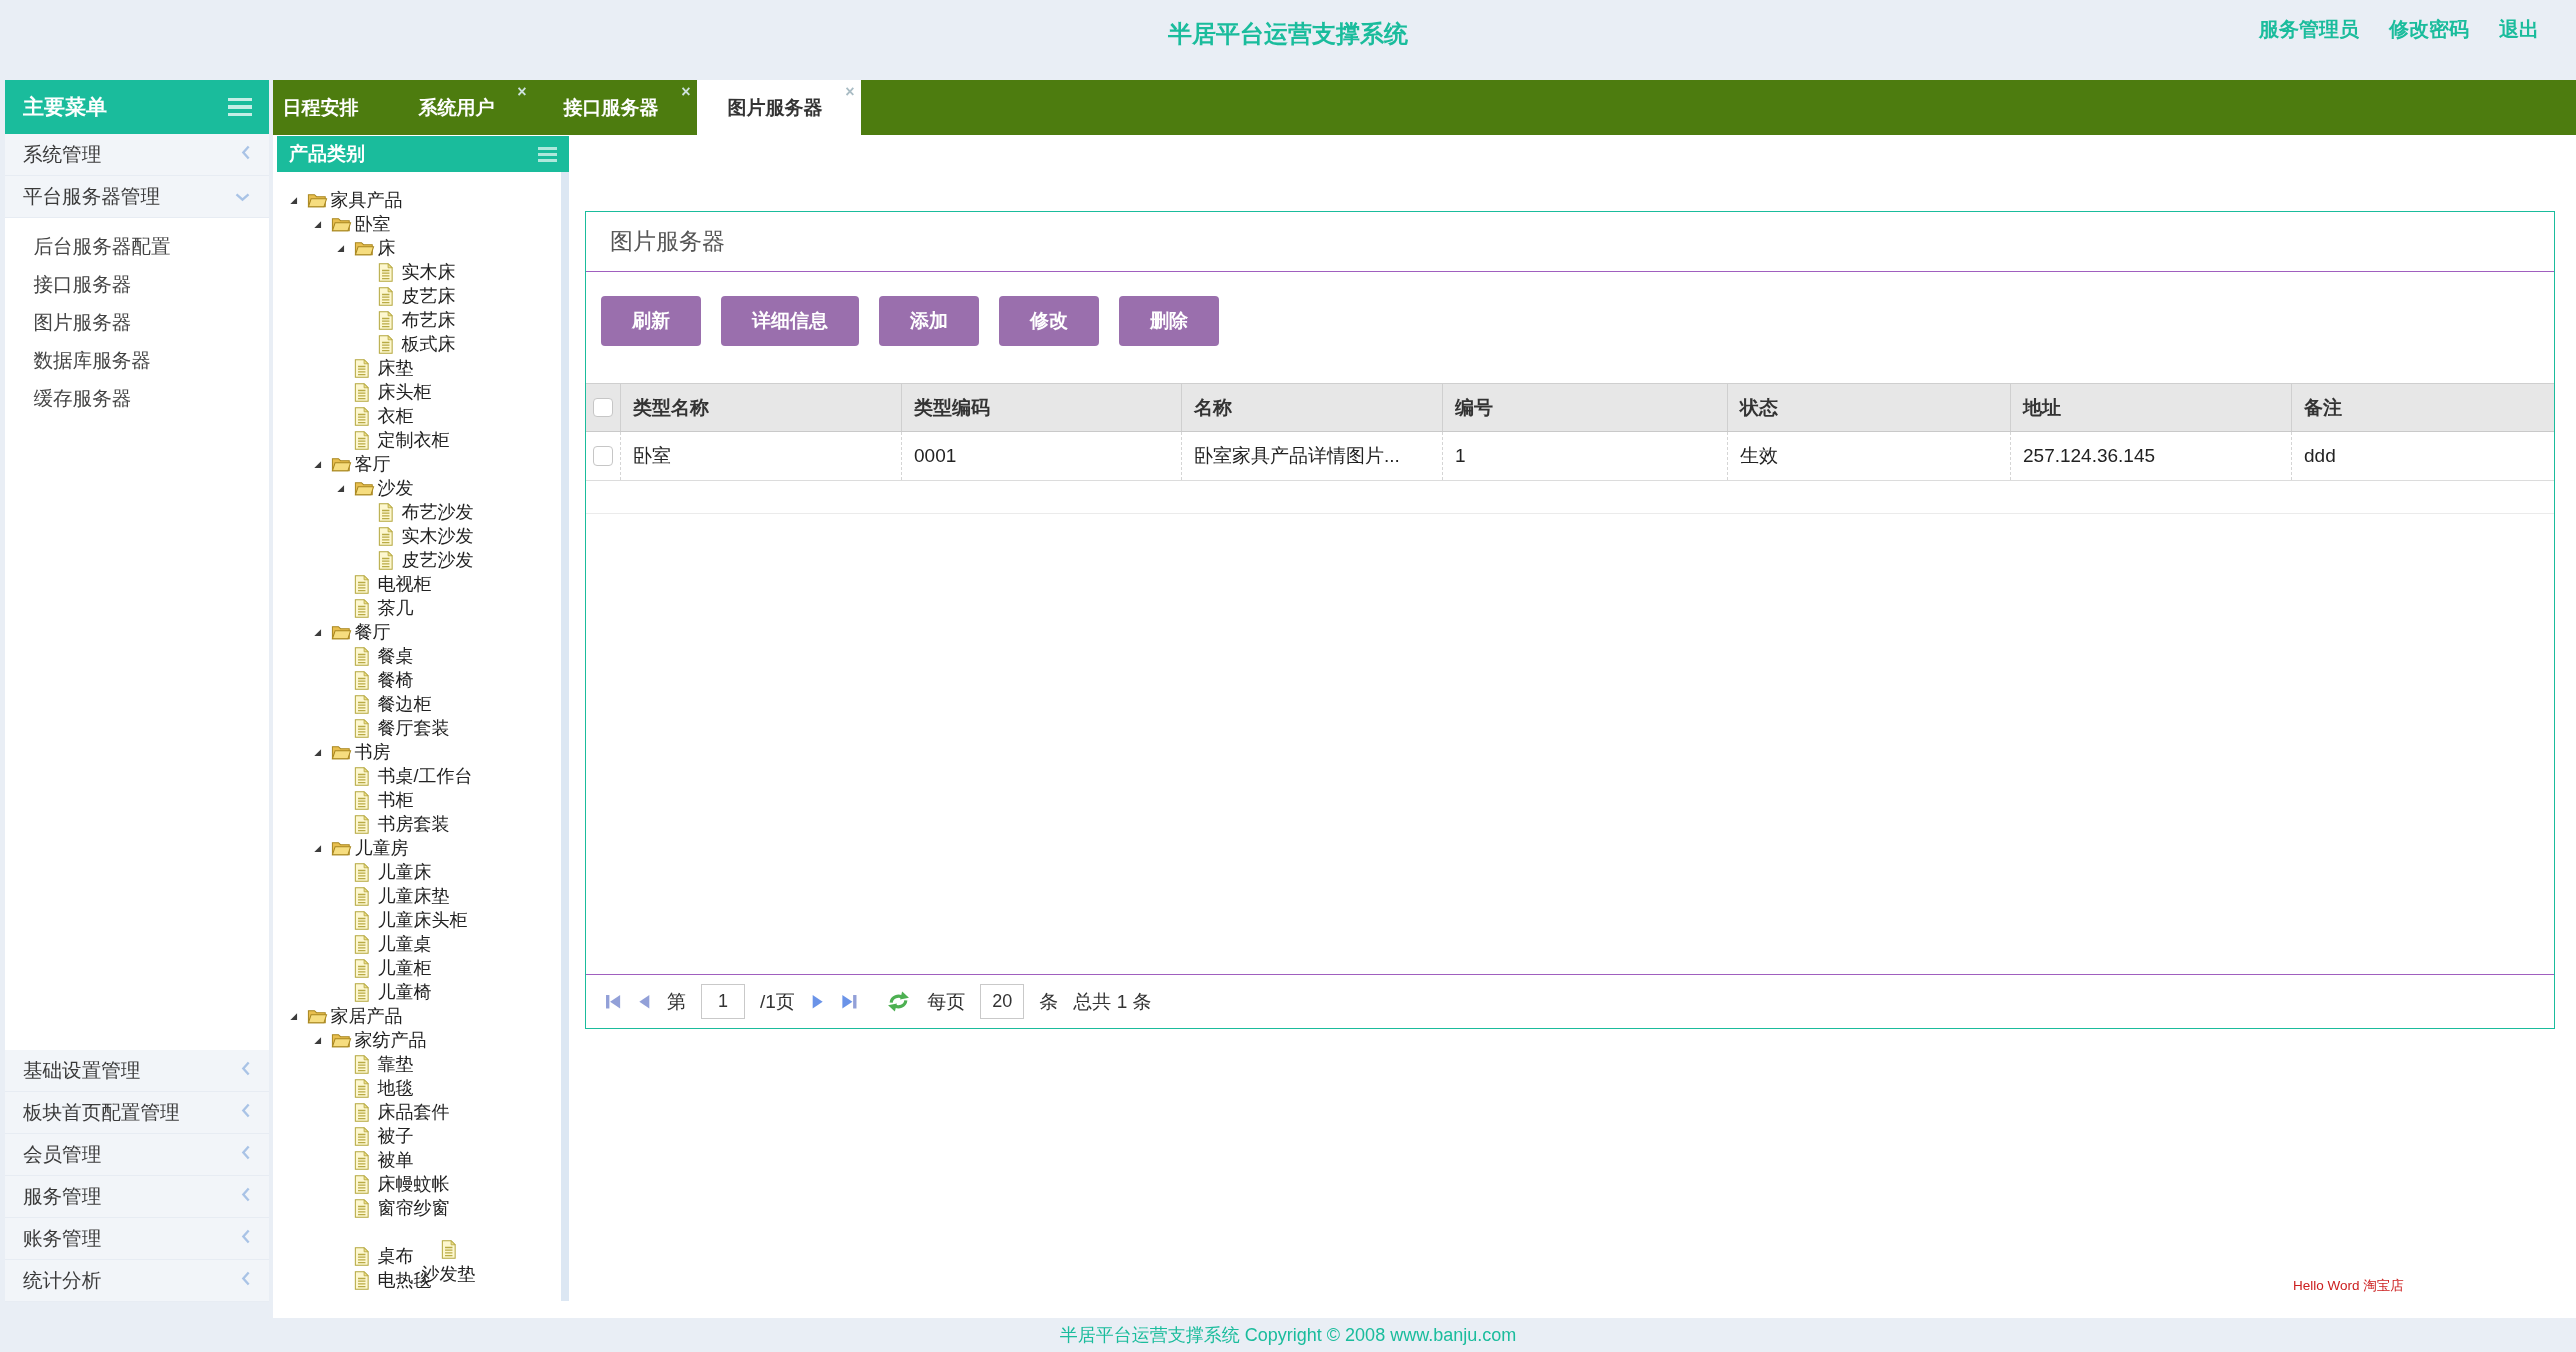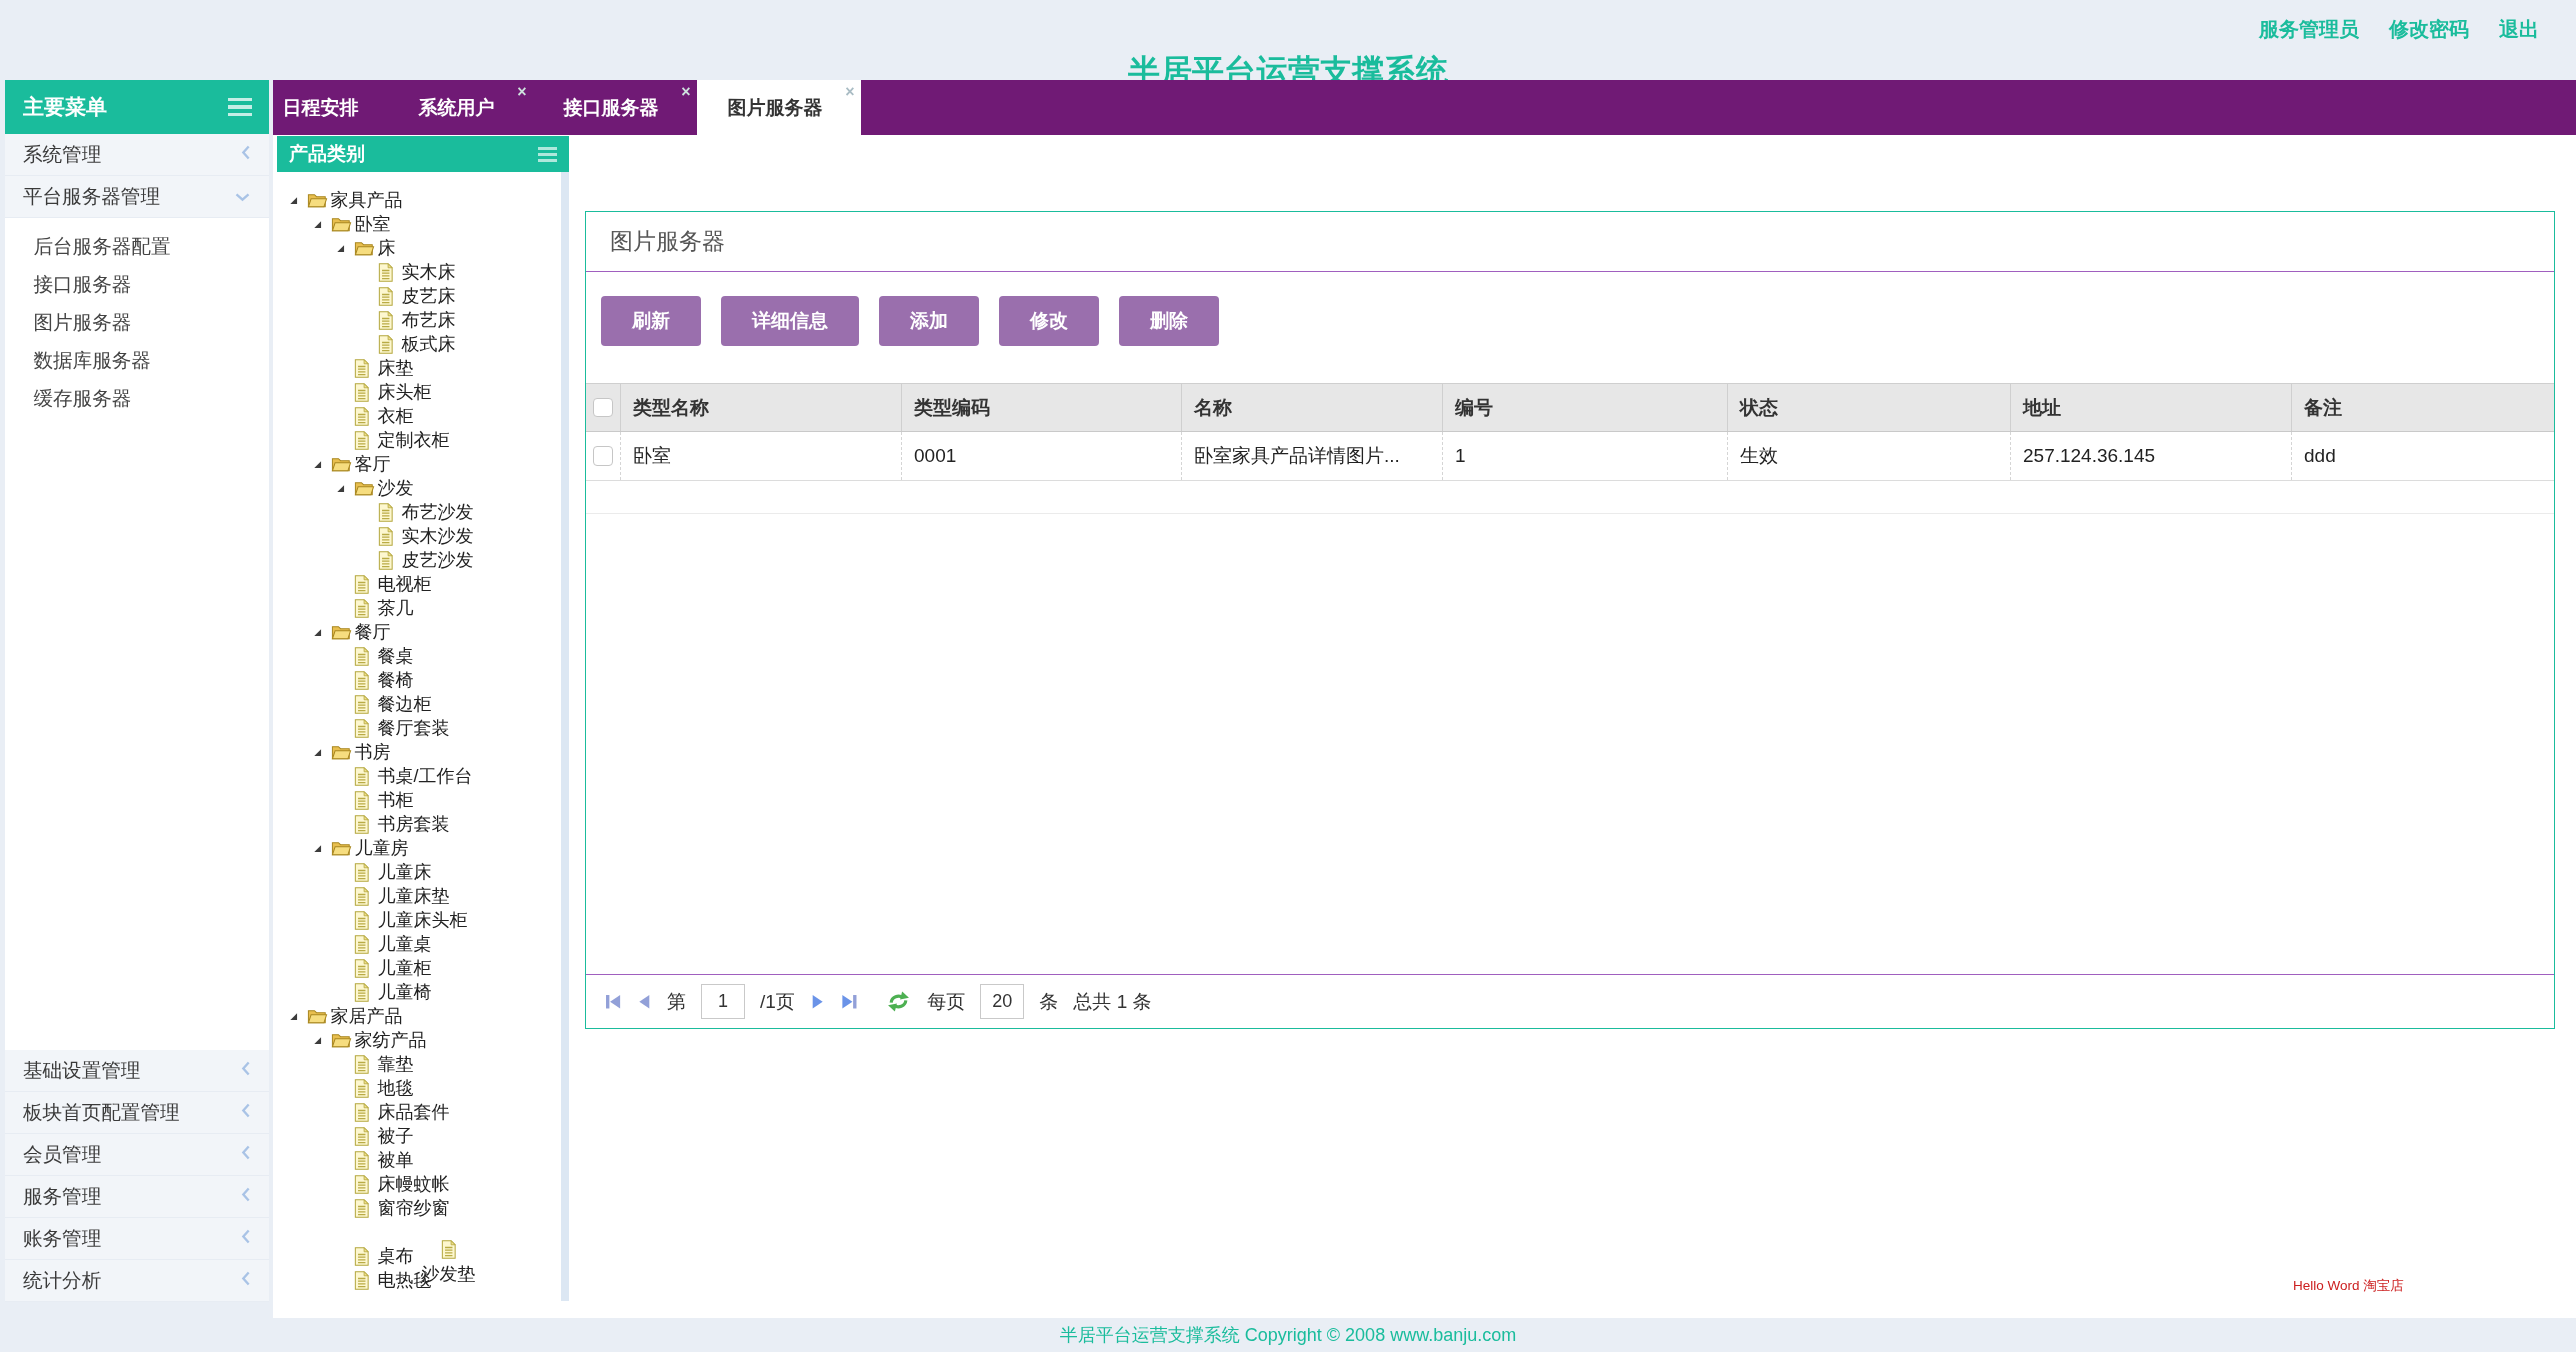--- a/index.html
+++ b/index.html
@@ -3,42 +3,42 @@
 <meta charset="utf-8">
 <style>
   html,body{margin:0;padding:0;}
   body{width:2576px;height:1353px;overflow:hidden;background:#e9eef5;
        font-family:"Liberation Sans","DejaVu Sans",sans-serif;color:#333;position:relative;}
   #page{position:absolute;inset:0;}
 
   
   .top-header{position:absolute;left:0;top:0;width:2576px;height:80px;}
   .page-title{position:absolute;left:0;right:0;top:17.5px;text-align:center;
-              font-size:32px;font-weight:bold;color:#1abc9c;margin-top:32px;}
+              font-size:24px;font-weight:bold;color:#1abc9c;}
   .header-links{position:absolute;right:37px;top:16px;display:flex;gap:30px;}
   .header-links span{font-size:20px;font-weight:bold;color:#1abc9c;cursor:pointer;}
 
   
   .sidebar{position:absolute;left:5.4px;top:80px;width:264px;height:1222px;
            background:#f2f5f9;display:flex;flex-direction:column;}
   .sidebar-header{height:54px;flex:0 0 54px;background:#1abc9c;display:flex;
                   align-items:center;justify-content:space-between;padding:0 17.5px;}
   .sidebar-header .sb-title{color:#fff;font-size:21px;font-weight:bold;}
   .hamburger{display:flex;flex-direction:column;gap:4px;cursor:pointer;}
   .hamburger i{display:block;width:24px;height:3.4px;background:rgba(255,255,255,.75);}
   .acc-item{height:42px;flex:0 0 42px;box-sizing:border-box;border-bottom:1.3px solid #e7ecf3;
             display:flex;align-items:center;justify-content:space-between;
             padding:0 17.5px;font-size:19.6px;color:#3a3a3a;cursor:pointer;background:#f2f5f9;}
   .submenu{flex:1 1 auto;background:#ffffff;overflow:hidden;padding-top:9.4px;}
   .submenu-item{height:38px;line-height:38px;padding-left:28px;font-size:19.6px;
                 color:#444;cursor:pointer;}
 
   
   .content{position:absolute;left:273px;top:80px;width:2303px;height:1239px;}
-  .tab-bar{position:absolute;left:0;top:0;right:0;height:57px;background:#701a75;
+  .tab-bar{position:absolute;left:0;top:0;right:0;height:57px;background:#4d7c0f;
            display:flex;align-items:stretch;}
   .tab{position:relative;line-height:55px;font-size:19px;font-weight:bold;color:#fff;
        padding:0 30px 0 30px;cursor:pointer;white-space:nowrap;}
   .tab.closable{padding-right:39px;}
   .tab.first{padding-left:9.4px;}
   .tab.active{background:#fff;color:#333;}
   .tab-close{position:absolute;top:4px;right:6.7px;font-size:16px;line-height:16px;
              color:#cfe3df;cursor:pointer;font-weight:bold;}
   .tab.active .tab-close{color:#a9bcc4;}
   .content-body{position:absolute;left:0;top:55px;right:0;bottom:0;background:#fff;}

